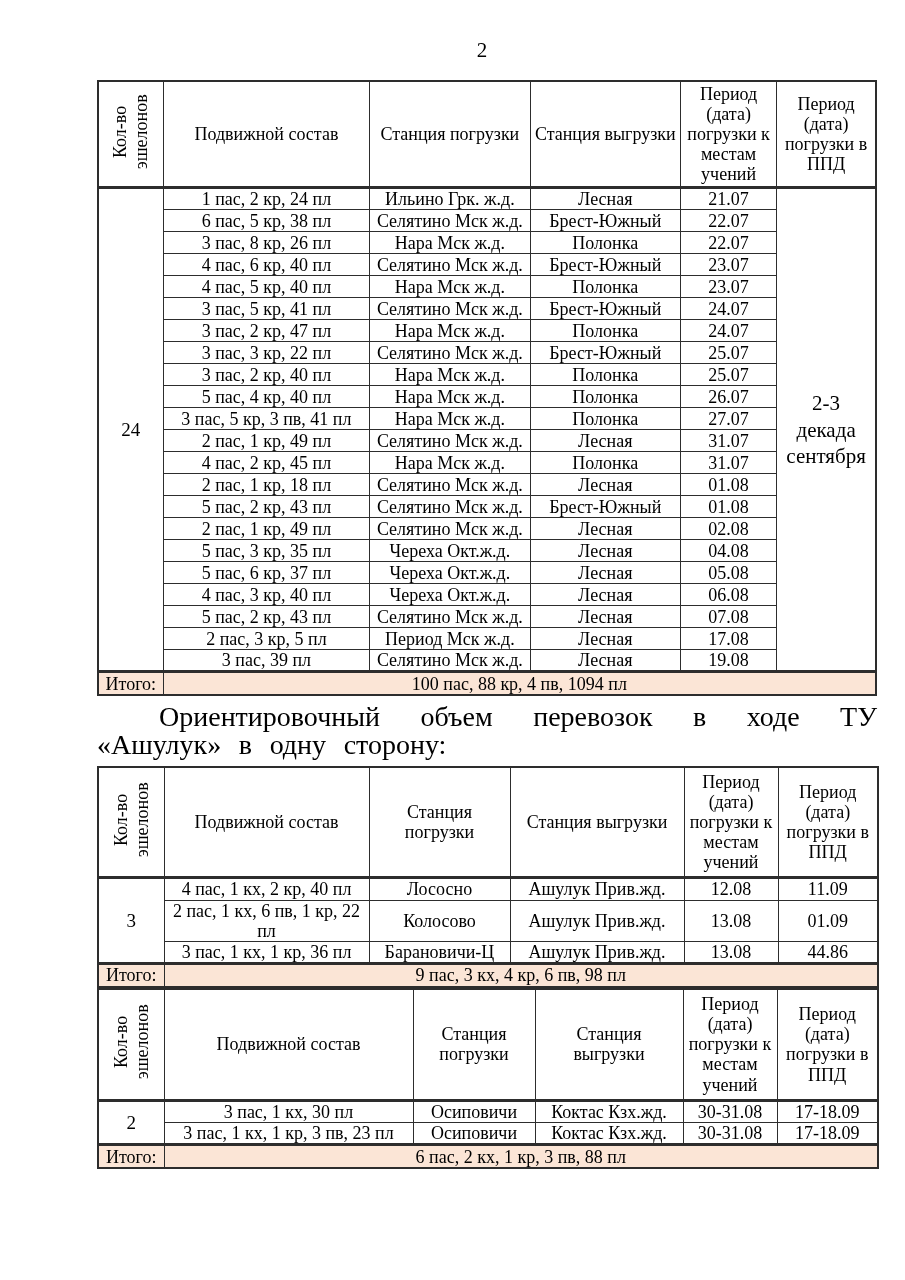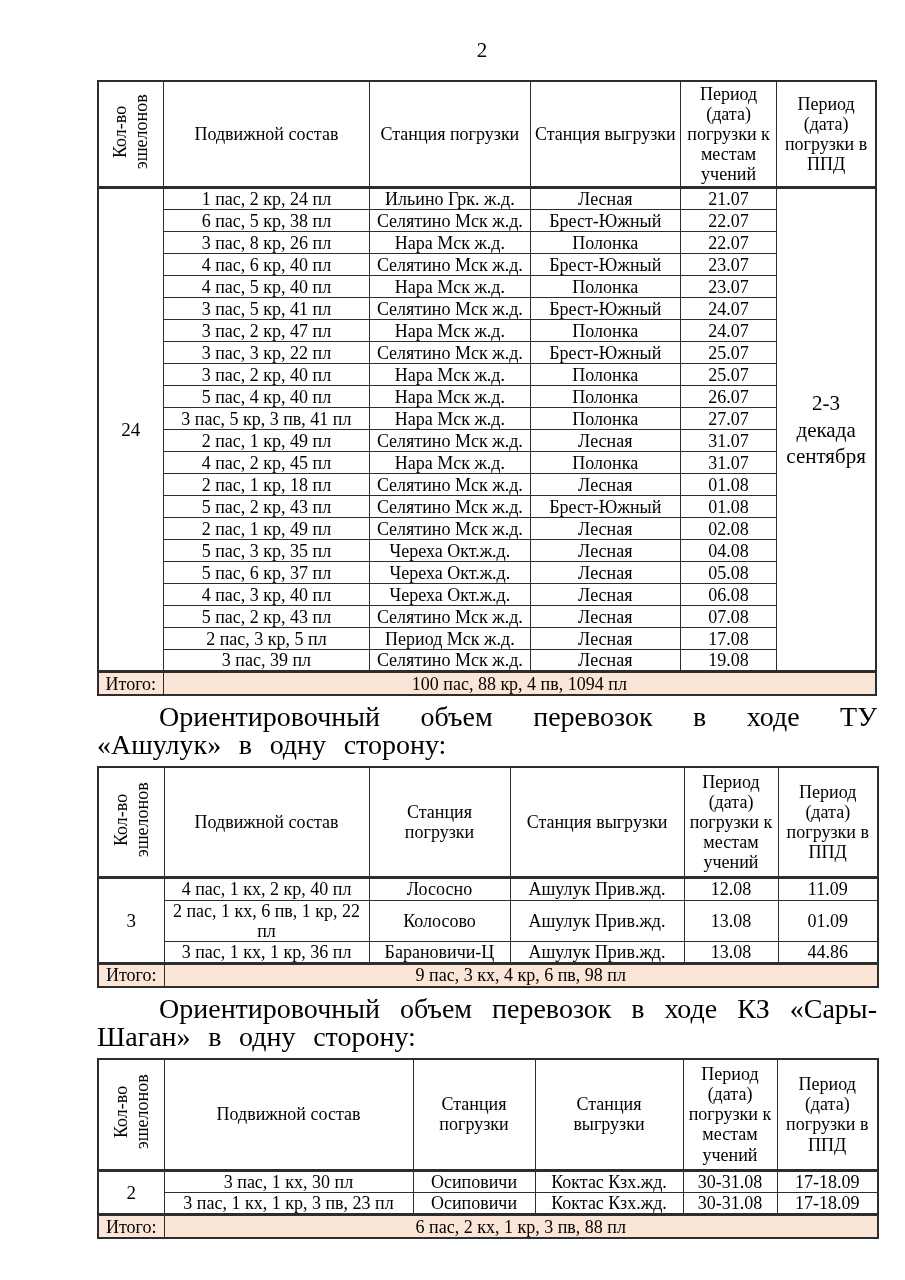--- a/index.html
+++ b/index.html
@@ -286,21 +286,20 @@
         </tbody>
         <tbody>
           <tr class="total-row" style="background: rgb(251, 229, 214);">
             <td class="total-label">Итого:</td>
             <td colspan="5" class="total-value">9 пас, 3 кх, 4 кр, 6 пв, 98 пл</td>
           </tr>
         </tbody>
       </table>
     </div>
 
-  <p class="para">Ориентировочный объем перевозок в ходе КЗ «Сары-Шаган» в одну сторону:</p>
 
   <div class="table-wrap tbl-3">
       <table>
         <colgroup>
           <col style="width: 66px;">
           <col style="width: 249px;">
           <col style="width: 122px;">
           <col style="width: 148px;">
           <col style="width: 94px;">
           <col style="width: 101px;">

